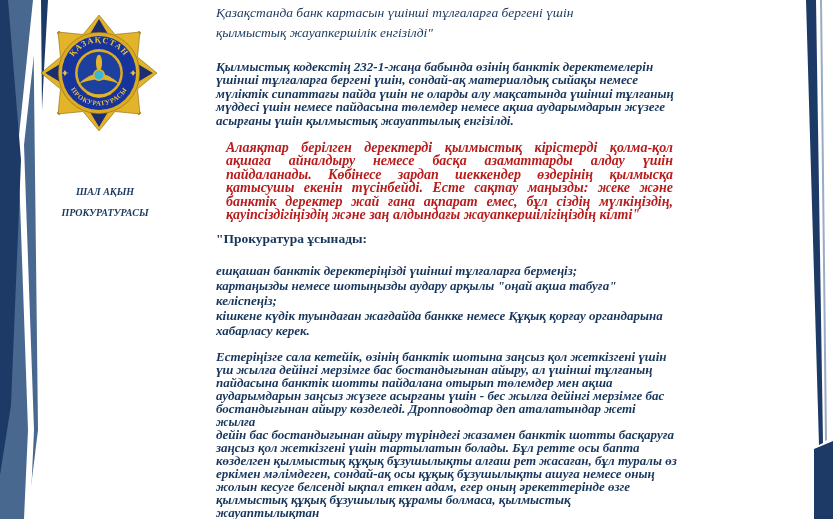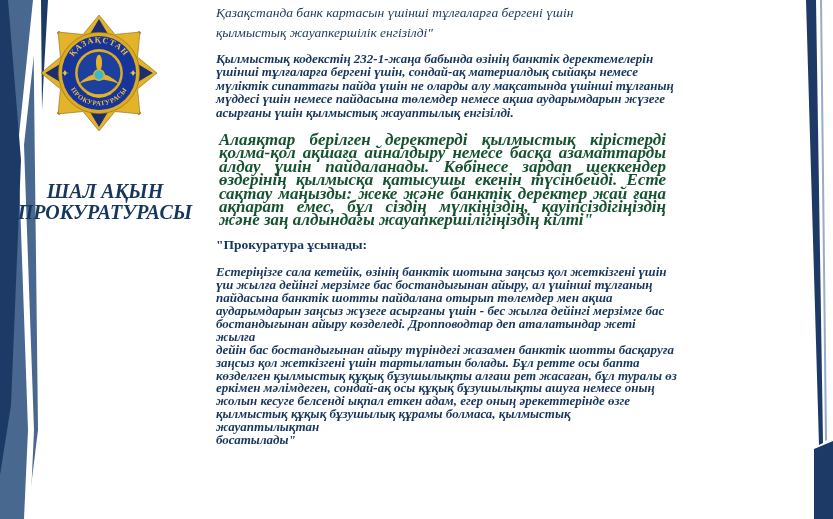--- a/index.html
+++ b/index.html
@@ -1,28 +1,28 @@
 <!DOCTYPE html>
 <html><head>
 <meta charset="utf-8">
 <style>
   html,body{margin:0;padding:0;background:#fff;}
   .slide{position:relative;width:833px;height:519px;background:#ffffff;overflow:hidden;
          font-family:"Liberation Serif","DejaVu Serif",serif;}
   svg.bg{position:absolute;left:0;top:0;width:833px;height:519px;}
   .emblem{position:absolute;left:38px;top:12px;width:122px;height:122px;}
   .org-block{position:absolute;left:12px;top:181px;width:186px;text-align:center;
-             font-weight:bold;font-style:italic;color:#17365d;font-size:20px;line-height:21px;}
+             font-weight:bold;font-style:italic;color:#17365d;font-size:10px;line-height:21px;}
   .org-warning{color:#e20d0d;}
   .content{position:absolute;left:216px;top:0;width:462px;color:#17365d;}
   .pre{white-space:pre-line;}
   .title-par{font-style:italic;font-size:13.5px;line-height:20px;margin:3px 0 0 0;}
-  .law-par{font-weight:bold;font-style:italic;font-size:13px;line-height:13.4px;margin:9px 0 0 0;}
-  .red-par{color:#14532d;font-weight:bold;font-style:italic;font-size:17px;line-height:13.4px;
-           margin:14px 0 0 3px;text-align:justify;width:447px;}
+  .law-par{font-weight:bold;font-style:italic;font-size:13px;line-height:13.4px;margin:17px 0 0 0;}
+  .red-par{color:#b91c1c;font-weight:bold;font-style:italic;font-size:14px;line-height:13.4px;
+           margin:14px 0 0 10px;text-align:justify;width:447px;}
   .rec-header{font-weight:bold;font-style:normal;font-size:13.5px;margin:10px 0 0 0;}
   .rec-par{font-weight:bold;font-style:italic;font-size:13px;line-height:14.8px;margin:17px 0 0 0;}
   .pen-par{font-weight:bold;font-style:italic;font-size:13px;line-height:12.95px;margin:13px 1px 0 0;}
 </style>
 </head>
 <body>
 
 <div class="slide">
 
   <svg class="bg" viewBox="0 0 833 519" aria-hidden="true">
@@ -109,20 +109,24 @@
   <div class="content">
     <div class="title-par pre">Қазақстанда банк картасын үшінші тұлғаларға бергені үшін
 қылмыстық жауапкершілік енгізілді"</div>
     <div class="law-par pre">Қылмыстық кодекстің 232-1-жаңа бабында өзінің банктік деректемелерін
 үшінші тұлғаларға бергені үшін, сондай-ақ материалдық сыйақы немесе
 мүліктік сипаттағы пайда үшін не оларды алу мақсатында үшінші тұлғаның
 мүддесі үшін немесе пайдасына төлемдер немесе ақша аударымдарын жүзеге
 асырғаны үшін қылмыстық жауаптылық енгізілді.</div>
     <div class="red-par">Алаяқтар берілген деректерді қылмыстық кірістерді қолма-қол ақшаға айналдыру немесе басқа азаматтарды алдау үшін пайдаланады. Көбінесе зардап шеккендер өздерінің қылмысқа қатысушы екенін түсінбейді. Есте сақтау маңызды: жеке және банктік деректер жай ғана ақпарат емес, бұл сіздің мүлкіңіздің, қауіпсіздігіңіздің және заң алдындағы жауапкершілігіңіздің кілті"</div>
     <div class="rec-header">"Прокуратура ұсынады:</div>
+    <div class="rec-par pre">ешқашан банктік деректеріңізді үшінші тұлғаларға бермеңіз;
+картаңызды немесе шотыңызды аудару арқылы "оңай ақша табуға" келіспеңіз;
+кішкене күдік туындаған жағдайда банкке немесе Құқық қорғау органдарына
+хабарласу керек.</div>
     <div class="pen-par pre">Естеріңізге сала кетейік, өзінің банктік шотына заңсыз қол жеткізгені үшін
 үш жылға дейінгі мерзімге бас бостандығынан айыру, ал үшінші тұлғаның
 пайдасына банктік шотты пайдалана отырып төлемдер мен ақша
 аударымдарын заңсыз жүзеге асырғаны үшін - бес жылға дейінгі мерзімге бас
 бостандығынан айыру көзделеді. Дропповодтар деп аталатындар жеті жылға
 дейін бас бостандығынан айыру түріндегі жазамен банктік шотты басқаруға
 заңсыз қол жеткізгені үшін тартылатын болады. Бұл ретте осы бапта
 көзделген қылмыстық құқық бұзушылықты алғаш рет жасаған, бұл туралы өз
 еркімен мәлімдеген, сондай-ақ осы құқық бұзушылықты ашуға немесе оның
 жолын кесуге белсенді ықпал еткен адам, егер оның әрекеттерінде өзге

